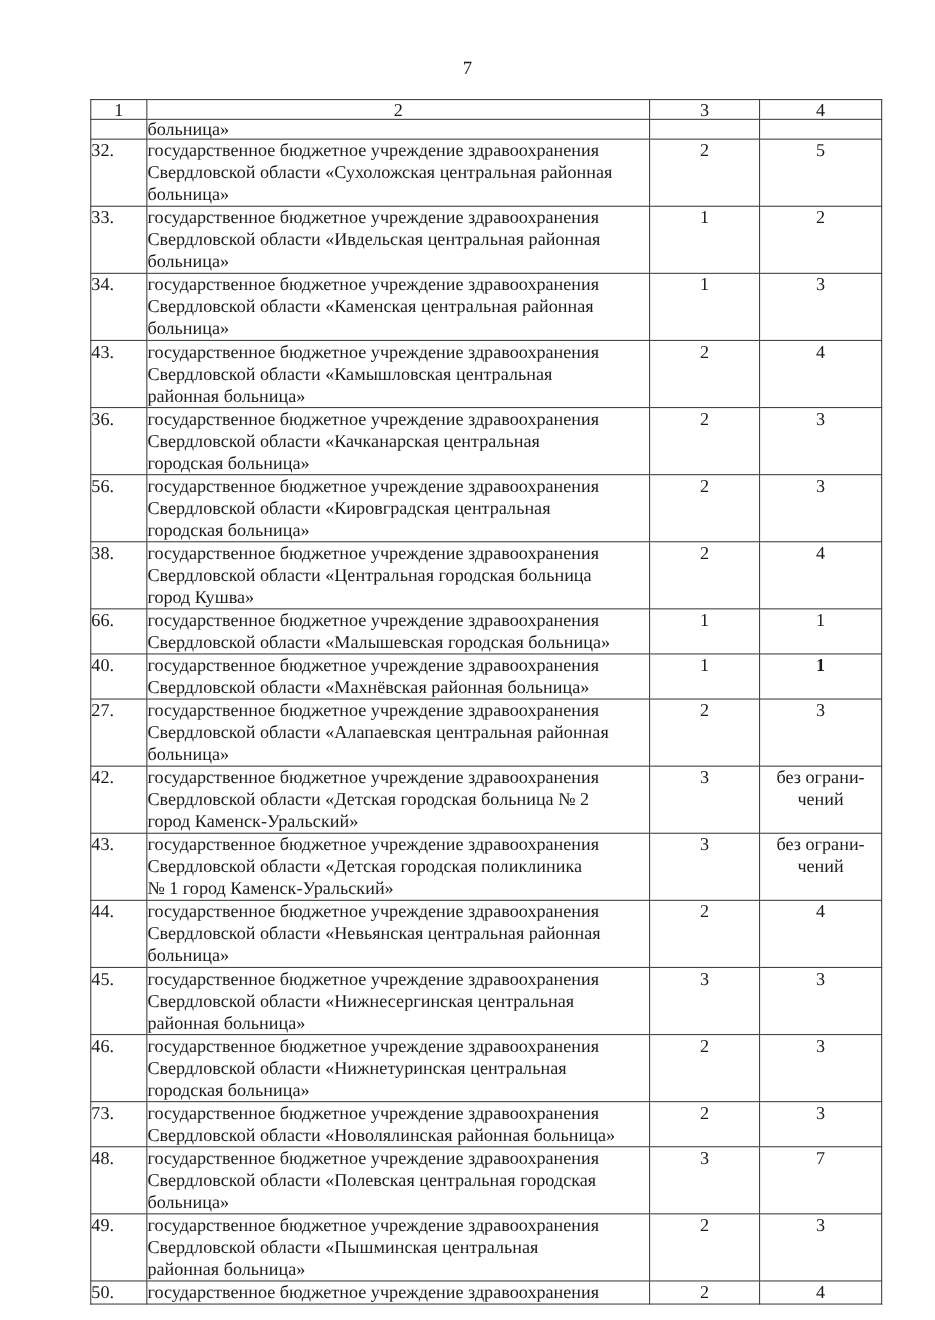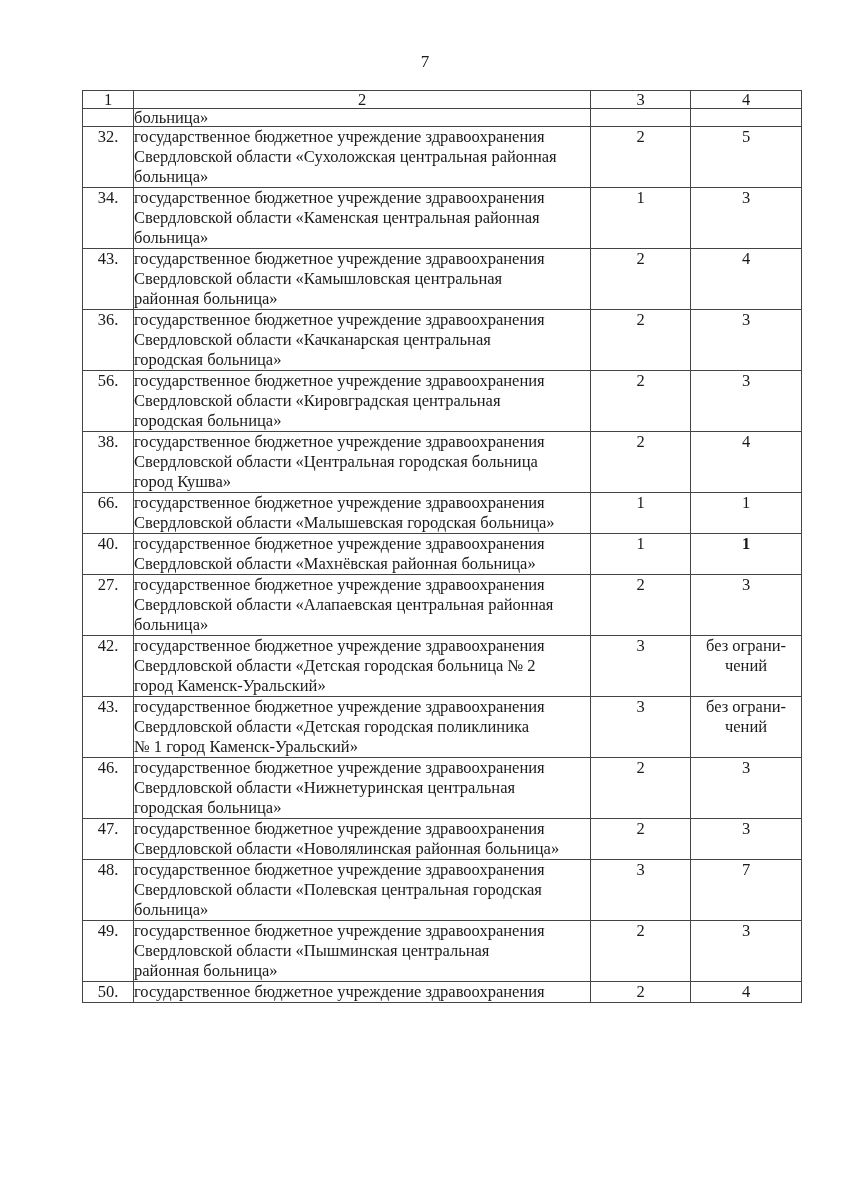--- a/index.html
+++ b/index.html
@@ -18,21 +18,21 @@
     font-size: 16.5px; line-height: 20px;
   }
   table.doc-table td {
     border: 1.3px solid #444; vertical-align: top; padding: 0;
   }
   col.c1 { width: 51px; }
   col.c2 { width: 457px; }
   col.c3 { width: 100px; }
   col.c4 { width: 111px; }
   .hdr td { text-align: center; height: 17px; line-height: 17px; }
-  td.num { text-align: center; padding-top: 1px; }
+  td.num { padding-top: 1px; }
   td.name { padding: 1px 4px 0 6px; white-space: pre-line; }
   td.v { text-align: center; padding-top: 1px; }
   td.v4 { text-align: center; padding-top: 1px; }
   td.bold { font-weight: bold; }
   .row-cont td { height: 17px; line-height: 17px; }
   .row-last td { padding-bottom: 1px; }
 </style>
 </head>
 <body>
 
@@ -60,20 +60,28 @@
     </tr>
   <tr>
         <td class="num">32.</td>
         <td class="name">государственное бюджетное учреждение здравоохранения
 Свердловской области «Сухоложская центральная районная
 больница»</td>
         <td class="v">2</td>
         <td class="v4" style="white-space: pre-line;">5</td>
       </tr>
       <tr>
+        <td class="num">33.</td>
+        <td class="name">государственное бюджетное учреждение здравоохранения
+Свердловской области «Ивдельская центральная районная
+больница»</td>
+        <td class="v">1</td>
+        <td class="v4" style="white-space: pre-line;">2</td>
+      </tr>
+      <tr>
         <td class="num">34.</td>
         <td class="name">государственное бюджетное учреждение здравоохранения
 Свердловской области «Каменская центральная районная
 больница»</td>
         <td class="v">1</td>
         <td class="v4" style="white-space: pre-line;">3</td>
       </tr>
       <tr>
         <td class="num">43.</td>
         <td class="name">государственное бюджетное учреждение здравоохранения
@@ -140,29 +148,45 @@
       <tr>
         <td class="num">43.</td>
         <td class="name">государственное бюджетное учреждение здравоохранения
 Свердловской области «Детская городская поликлиника
 № 1 город Каменск-Уральский»</td>
         <td class="v">3</td>
         <td class="v4" style="white-space: pre-line;">без ограни-
 чений</td>
       </tr>
       <tr>
+        <td class="num">44.</td>
+        <td class="name">государственное бюджетное учреждение здравоохранения
+Свердловской области «Невьянская центральная районная
+больница»</td>
+        <td class="v">2</td>
+        <td class="v4" style="white-space: pre-line;">4</td>
+      </tr>
+      <tr>
+        <td class="num">45.</td>
+        <td class="name">государственное бюджетное учреждение здравоохранения
+Свердловской области «Нижнесергинская центральная
+районная больница»</td>
+        <td class="v">3</td>
+        <td class="v4" style="white-space: pre-line;">3</td>
+      </tr>
+      <tr>
         <td class="num">46.</td>
         <td class="name">государственное бюджетное учреждение здравоохранения
 Свердловской области «Нижнетуринская центральная
 городская больница»</td>
         <td class="v">2</td>
         <td class="v4" style="white-space: pre-line;">3</td>
       </tr>
       <tr>
-        <td class="num">47.</td>
+        <td class="num">73.</td>
         <td class="name">государственное бюджетное учреждение здравоохранения
 Свердловской области «Новолялинская районная больница»</td>
         <td class="v">2</td>
         <td class="v4" style="white-space: pre-line;">3</td>
       </tr>
       <tr>
         <td class="num">48.</td>
         <td class="name">государственное бюджетное учреждение здравоохранения
 Свердловской области «Полевская центральная городская
 больница»</td>

